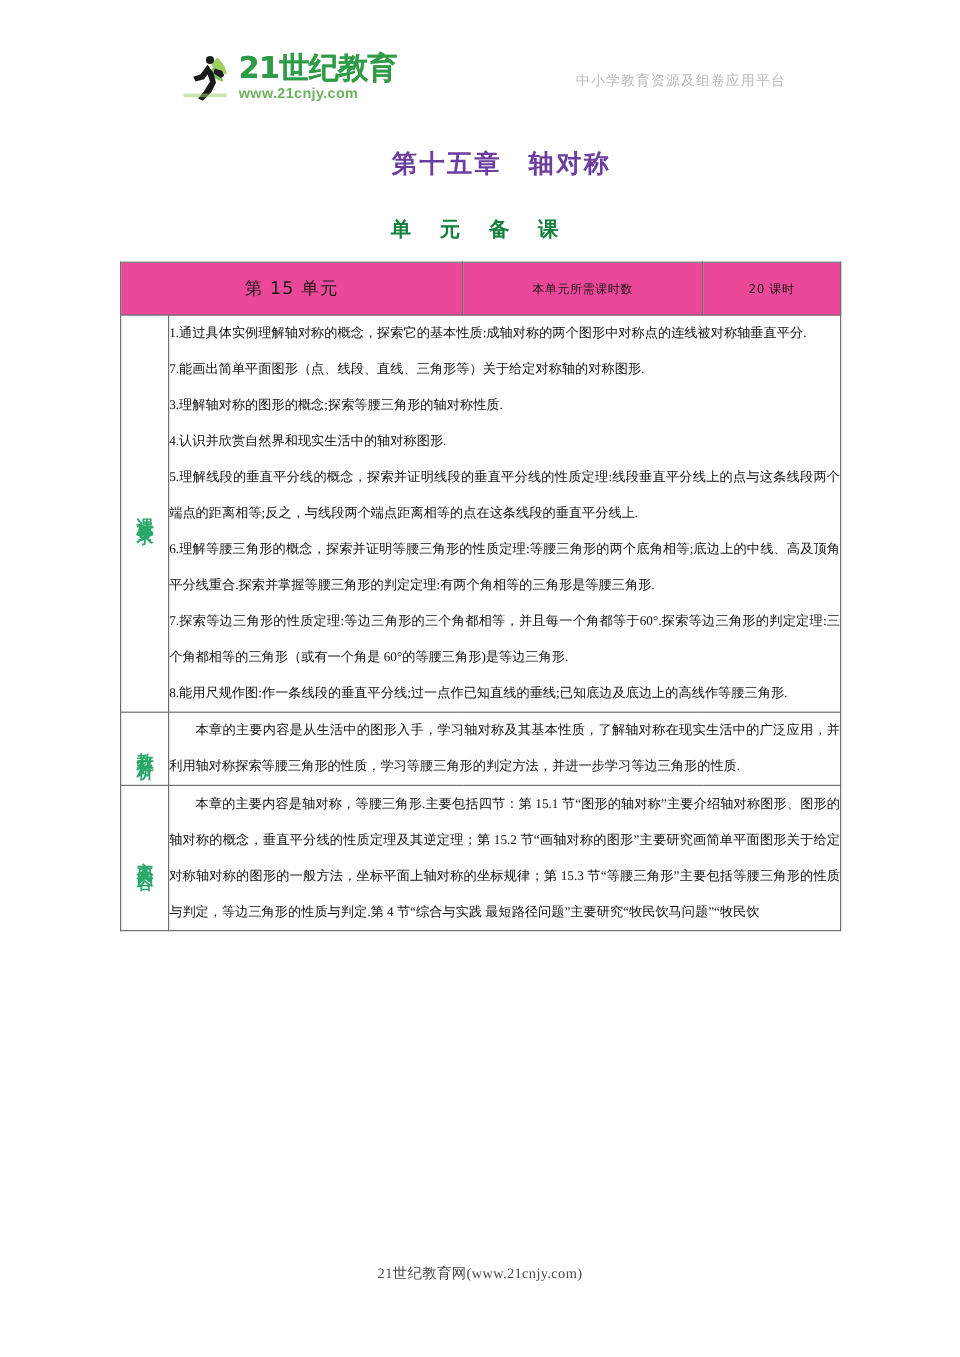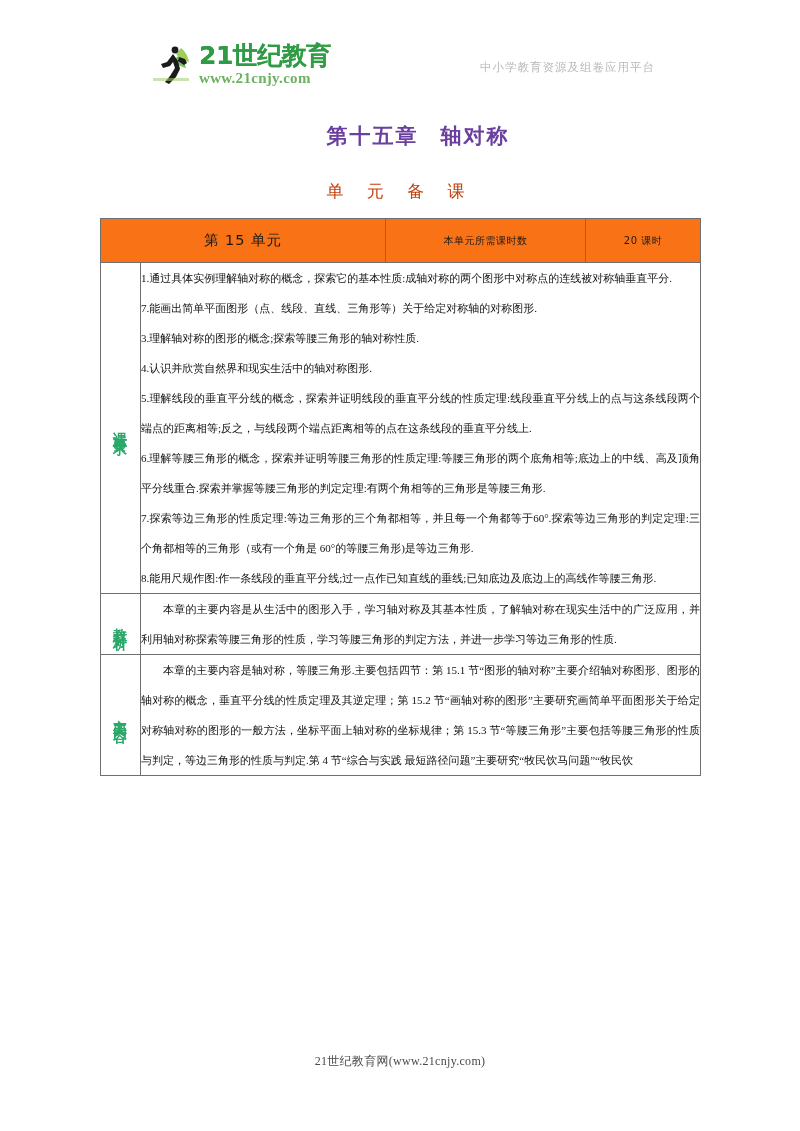--- a/index.html
+++ b/index.html
@@ -47,23 +47,23 @@
     font-size: 25px;
     letter-spacing: -0.5px;
     color: #2e9c4a;
     background: linear-gradient(90deg,#1f8f3f 0%, #3aa94f 45%, #6fbf63 100%);
     -webkit-background-clip: text;
     background-clip: text;
     color: #2f9b46;
     white-space: nowrap;
   }
   .logo-sub {
-    font-family: Liberation Serif, serif;
-    font-weight: bold;
-    font-size: 15px;
+    font-family: Liberation Sans, sans-serif;
+    font-weight: bold;
+    font-size: 12px;
     letter-spacing: 0.3px;
     color: #6cb15f;
     margin-top: 3px;
     white-space: nowrap;
   }
   .site-slogan {
     position: absolute;
     right: 118px; top: 20px;
     font-family: Liberation Serif, serif;
     font-size: 11.5px;
@@ -83,43 +83,43 @@
     letter-spacing: 2px;
     color: #6b3fa0;
     padding-left: 36px;
   }
   .chapter-title .gap { display: inline-block; width: 22px; }
   .unit-title {
     position: absolute;
     top: 180px; left: 0; width: 800px;
     text-align: center;
     font-family: "DejaVu Sans", sans-serif;
-    font-weight: normal;
+    font-weight: bold;
     font-size: 17px;
     letter-spacing: 9px;
-    color: #c2410c;
+    color: #15803d;
   }
 
   
   .sheet {
     position: absolute;
     left: 100px; top: 218px;
     width: 600px;
     border: 1px solid #6f6f6f;
     border-collapse: collapse;
   }
   table.sheet { table-layout: fixed; }
   .sheet td {
     border: 1px solid #6f6f6f;
     vertical-align: middle;
     padding: 0;
   }
 
   .hdr-cell {
-    background: #f97316;
+    background: #ec4899;
     text-align: center;
     font-family: "DejaVu Sans", sans-serif;
     font-size: 14.5px;
     color: #1a1a1a;
     height: 44px;
     letter-spacing: 1px;
     margin-top: 12px;
   }
   .hdr-cell.small { font-size: 10px; letter-spacing: .5px; }
 

